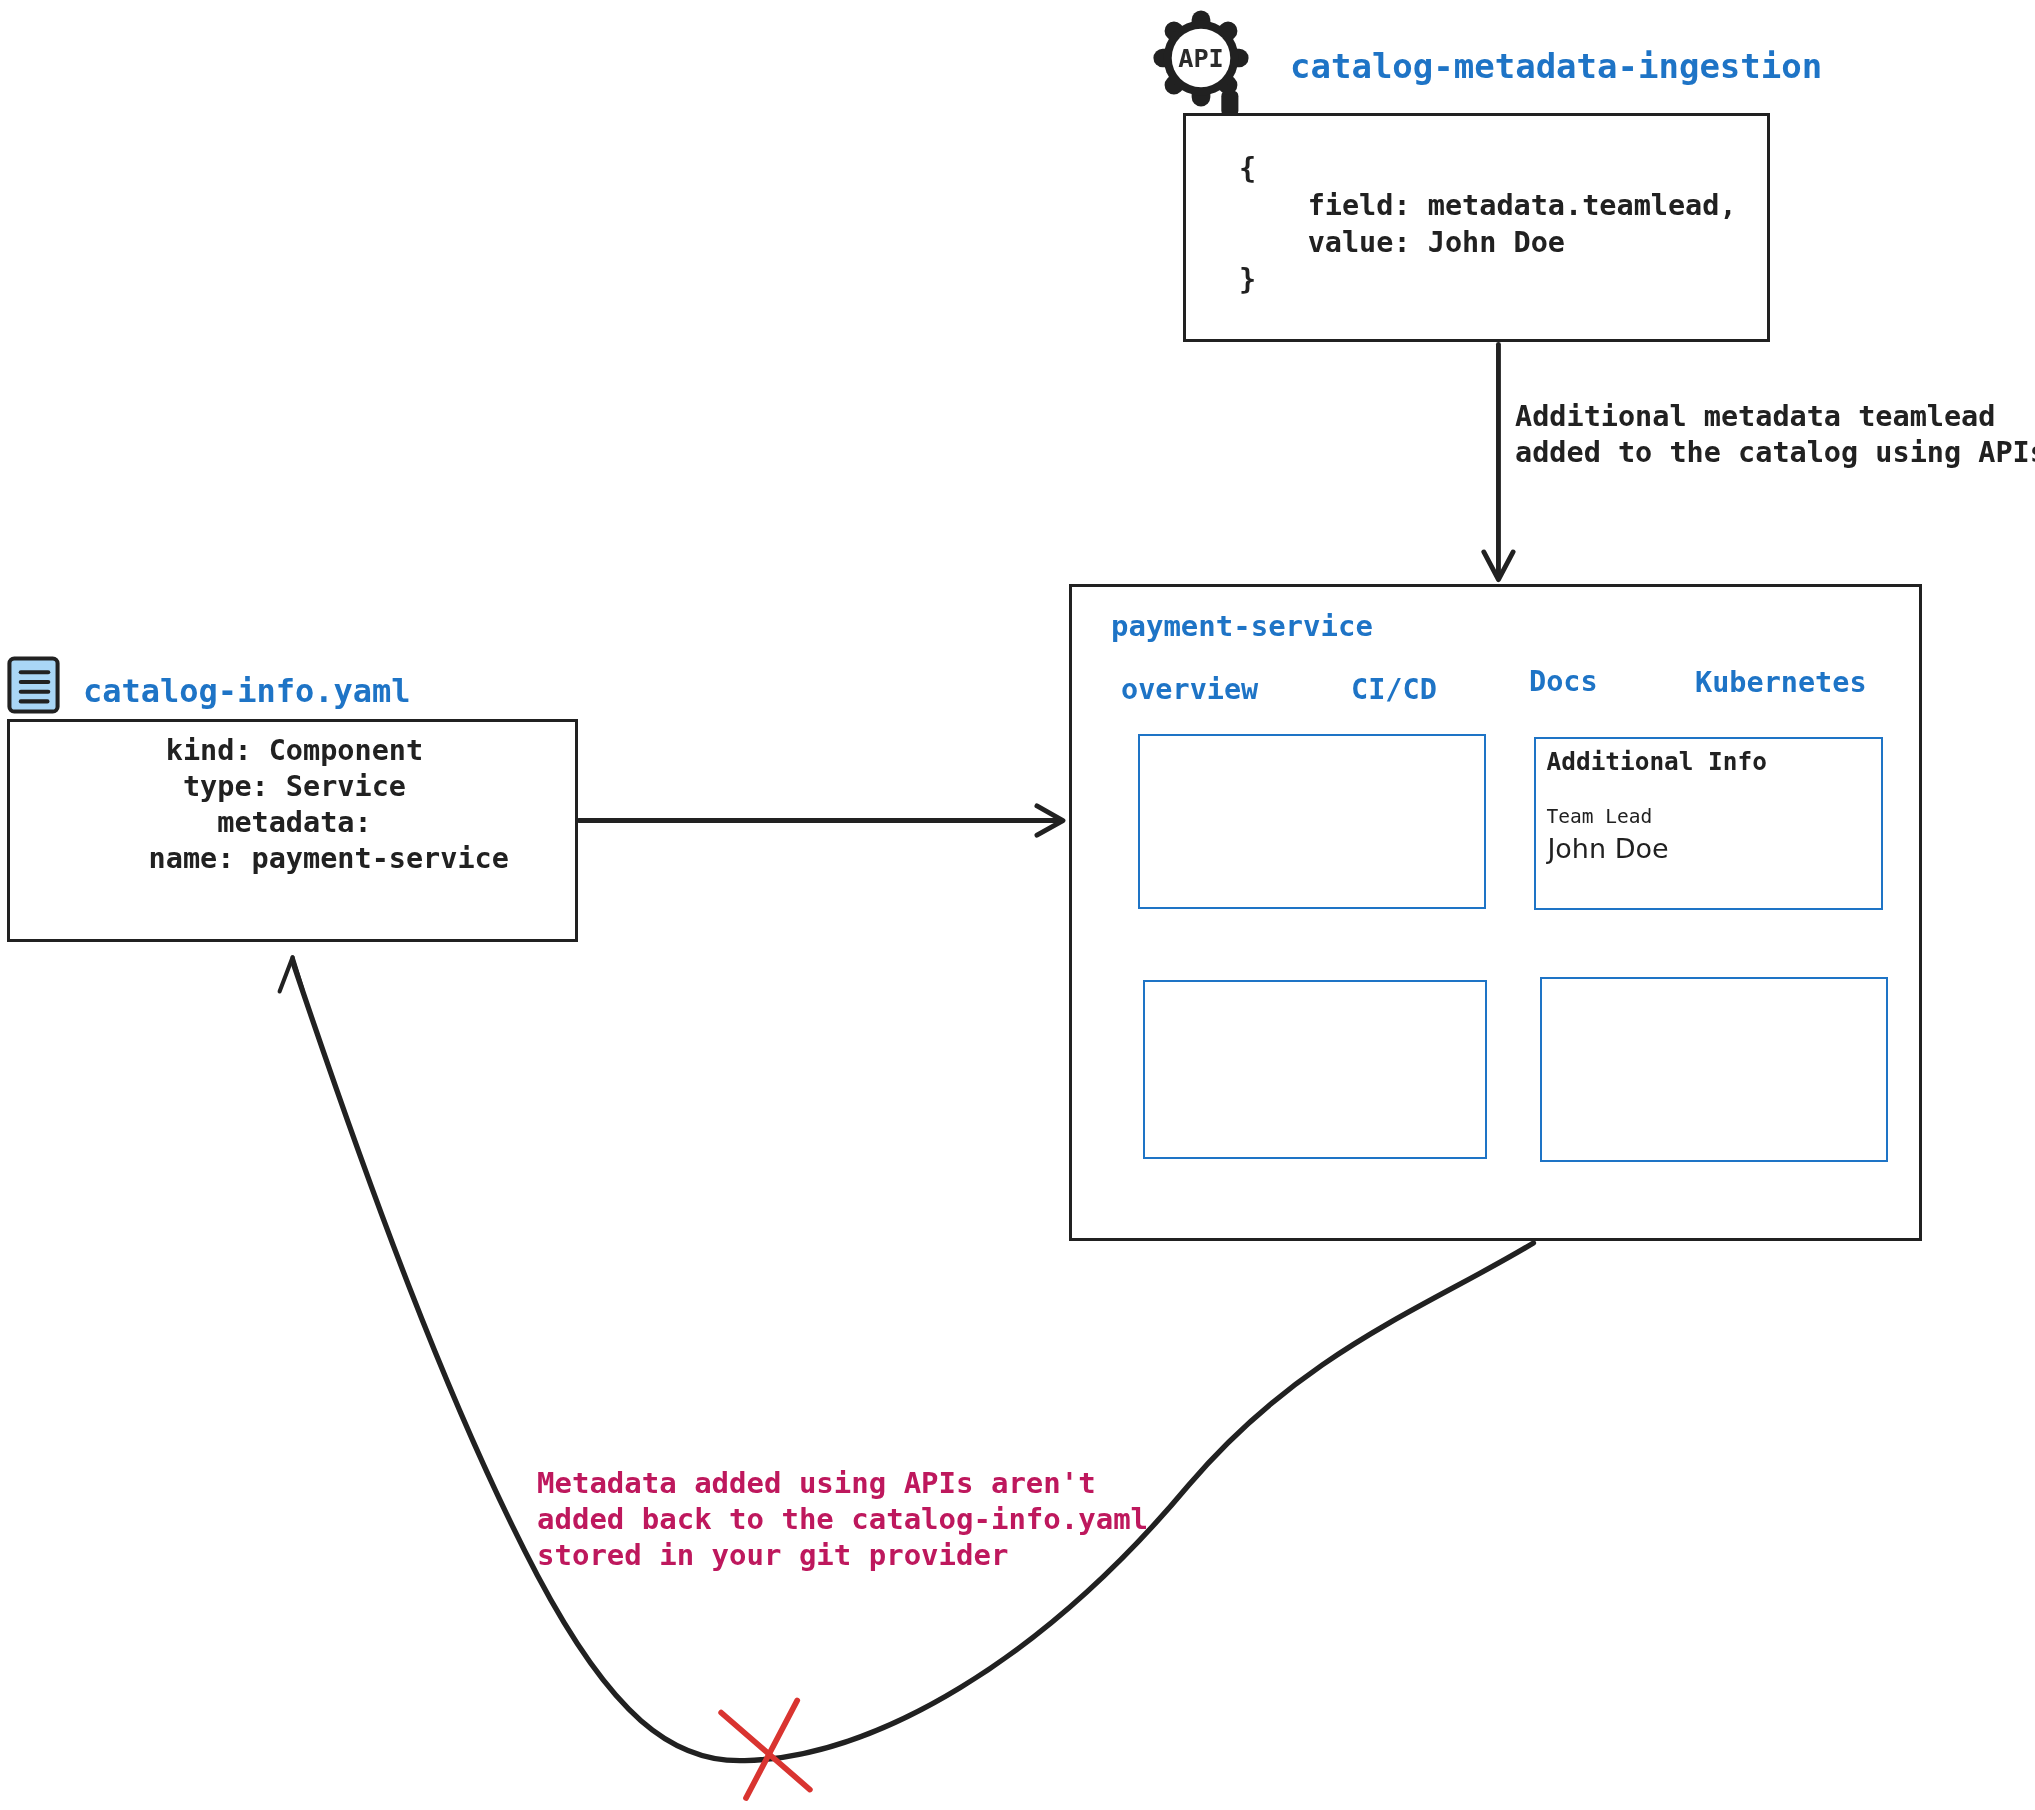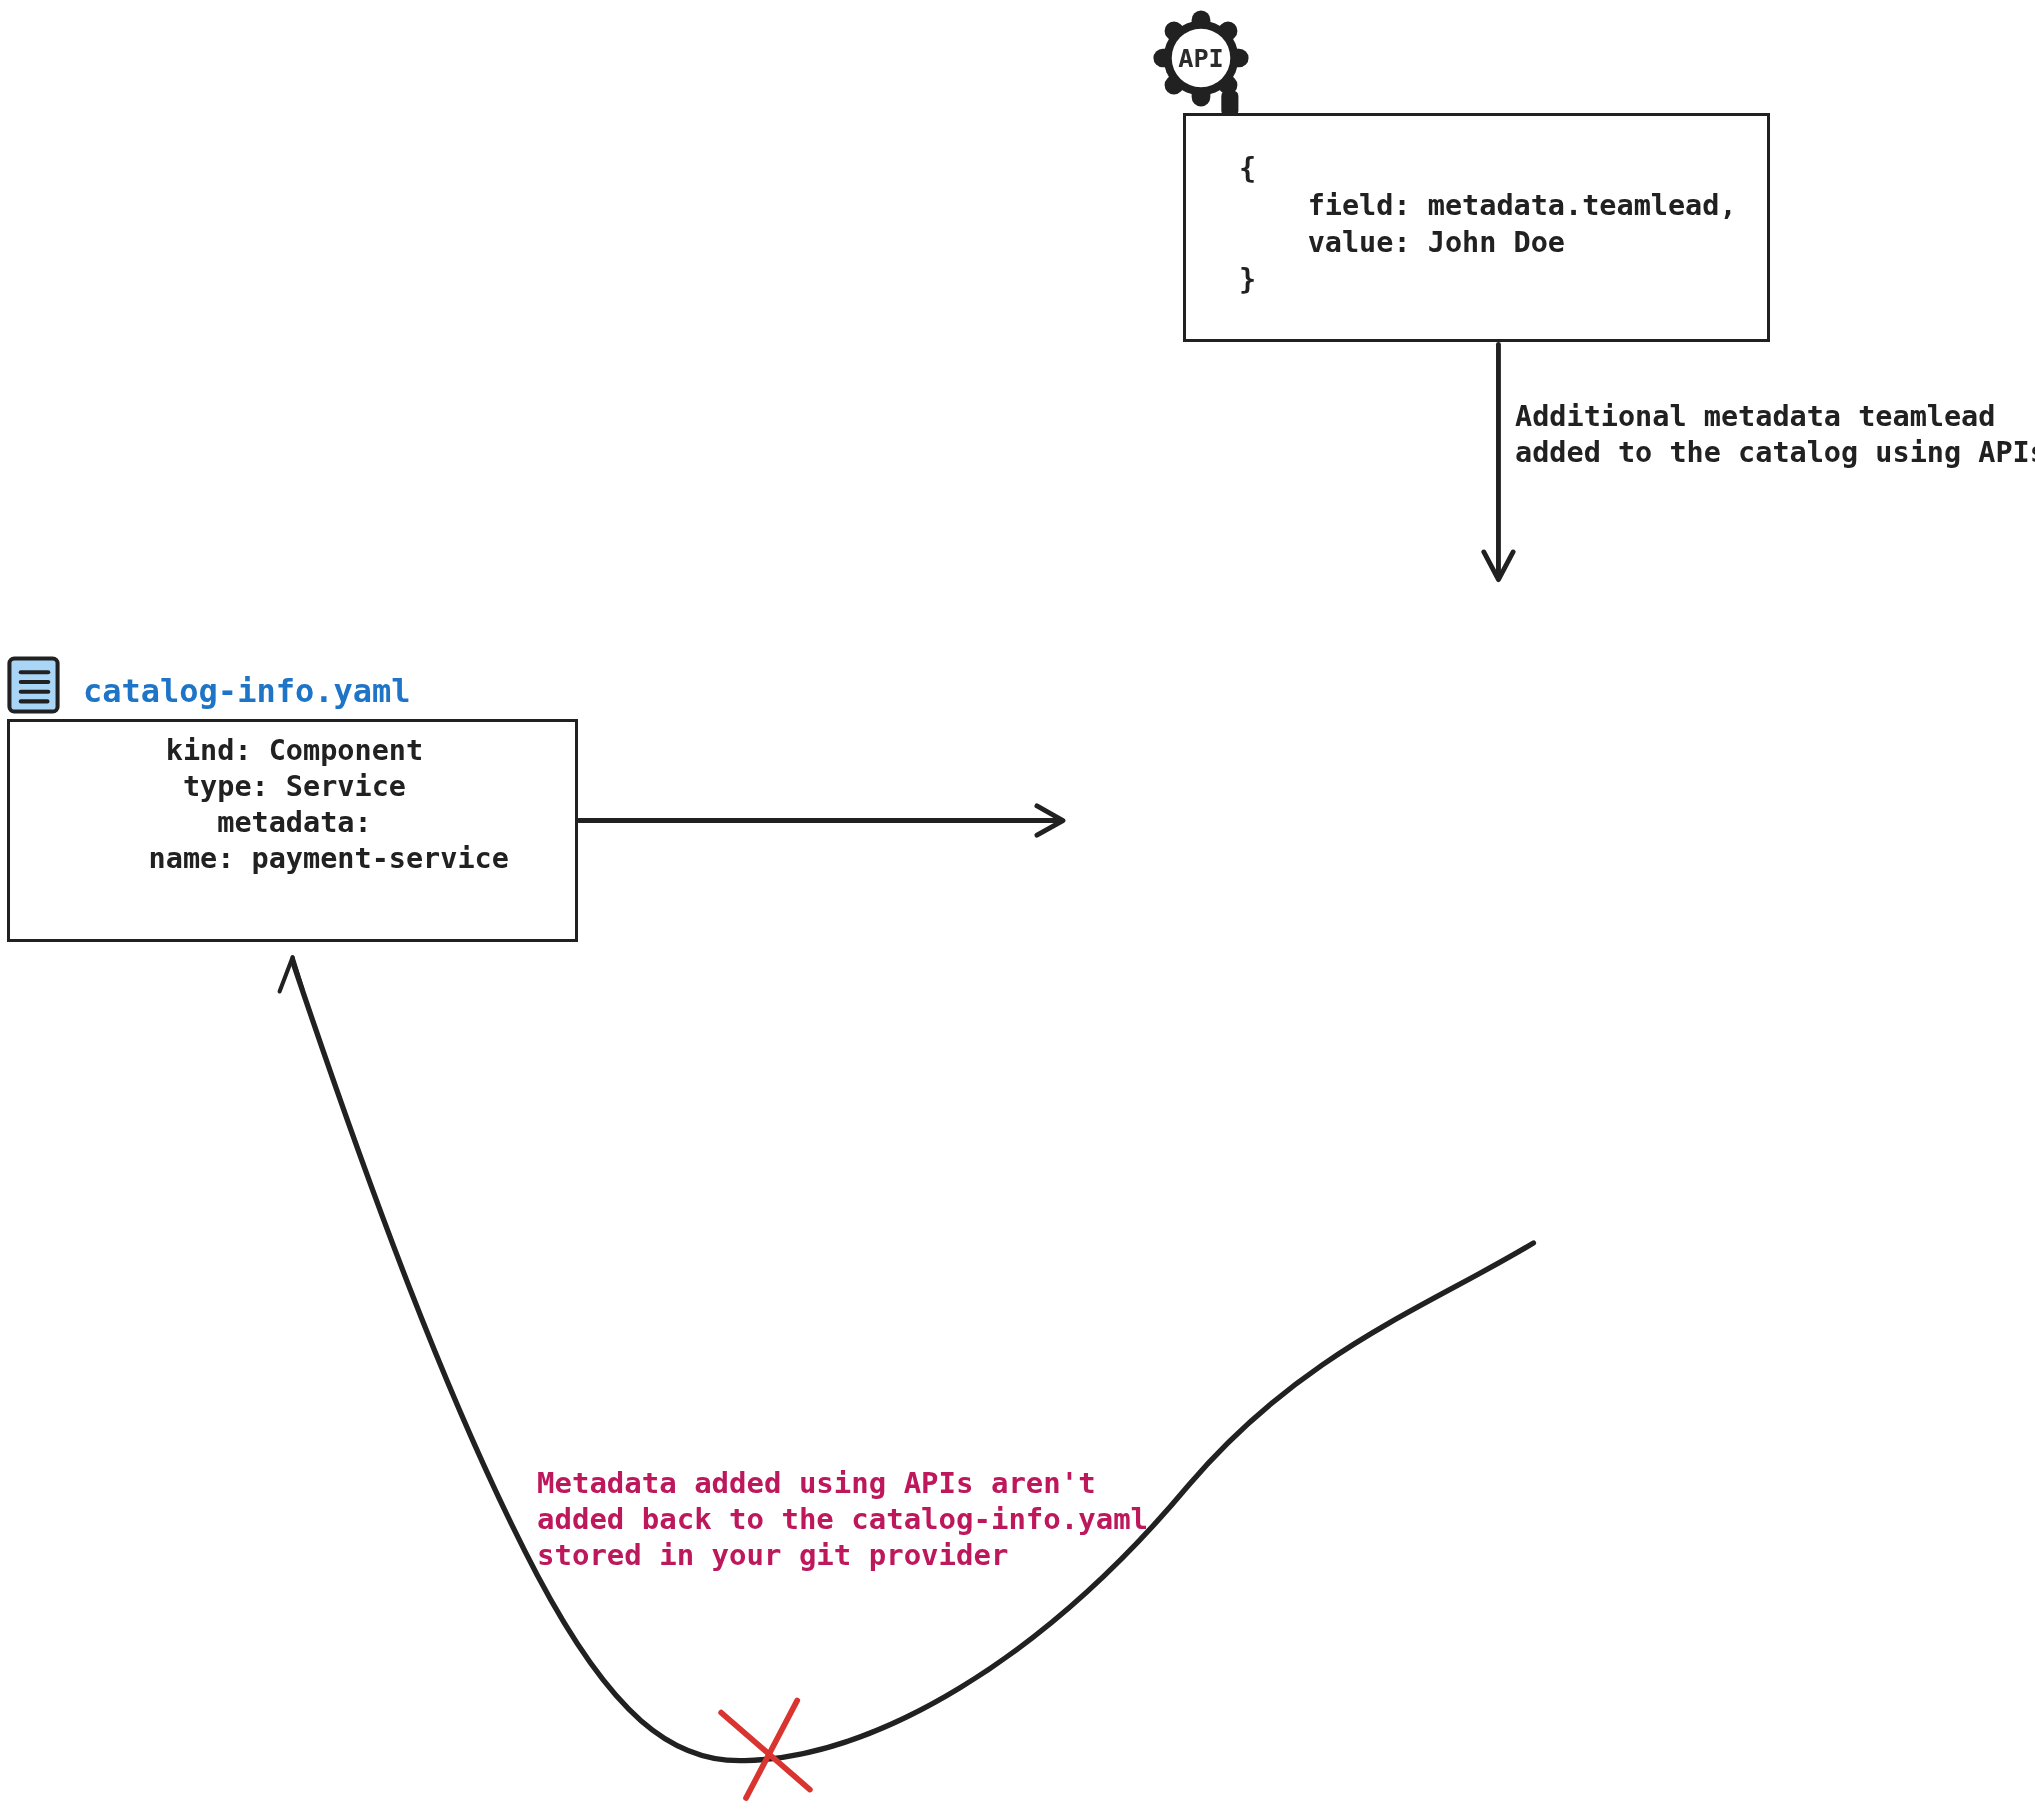--- a/index.html
+++ b/index.html
@@ -122,31 +122,53 @@
         <line x1="-43.8" y1="43.8" x2="-66.5" y2="66.5"></line>
         <line x1="-62" y1="0" x2="-94" y2="0"></line>
         <line x1="-43.8" y1="-43.8" x2="-66.5" y2="-66.5"></line>
       </g>
       <circle cx="0" cy="0" r="92" fill="#212121"></circle>
       <circle cx="0" cy="0" r="72" fill="#ffffff"></circle>
       <text x="0" y="22" text-anchor="middle" font-family="DejaVu Sans Mono, monospace" font-size="62" font-weight="700" fill="#2b2b2b">API</text>
     </svg>
   </div>
 
+  <div class="blue-title" style="left:1290px;top:44px;font-size:34px;line-height:45px;">catalog-metadata-ingestion</div>
 
   <div class="node-box" style="left:1183px;top:113px;width:587px;height:229px;">
     <pre class="code api-code">{
     field: metadata.teamlead,
     value: John Doe
 }</pre>
   </div>
 
   <div class="mono-label" style="left:1515px;top:399px;font-size:28.5px;line-height:36px;">Additional metadata teamlead
 added to the catalog using APIs</div>
 
+  <div class="node-box" style="left:1069px;top:584px;width:853px;height:657px;">
+
+    <div class="blue-title" style="left:39px;top:21px;font-size:29px;line-height:37px;">payment-service</div>
+
+    <div class="tab" style="left:49px;top:89px;">overview</div>
+    <div class="tab" style="left:279px;top:89px;">CI/CD</div>
+    <div class="tab" style="left:457px;top:81px;">Docs</div>
+    <div class="tab" style="left:623px;top:82px;">Kubernetes</div>
+
+    <div class="panel" style="left:66px;top:147px;width:348px;height:175px;"></div>
+
+    <div class="panel" style="left:462px;top:150px;width:349px;height:173px;">
+      <div class="panel-heading">Additional Info</div>
+      <div class="panel-field-label">Team Lead</div>
+      <div class="panel-field-value">John Doe</div>
+    </div>
+
+    <div class="panel" style="left:71px;top:393px;width:344px;height:179px;"></div>
+
+    <div class="panel" style="left:468px;top:390px;width:348px;height:185px;"></div>
+  </div>
 
   <div class="icon-wrap" style="left:7px;top:656px;width:53px;height:58px;">
     <svg width="53" height="58" viewBox="0 0 131 143">
       <rect x="6" y="6" width="119" height="131" rx="12" fill="#A9D6F6" stroke="#212121" stroke-width="10"></rect>
       <g stroke="#212121" stroke-width="10" stroke-linecap="round">
         <line x1="34" y1="40" x2="102" y2="40"></line>
         <line x1="34" y1="64" x2="102" y2="64"></line>
         <line x1="34" y1="88" x2="102" y2="88"></line>
         <line x1="34" y1="112" x2="100" y2="112"></line>
       </g>

